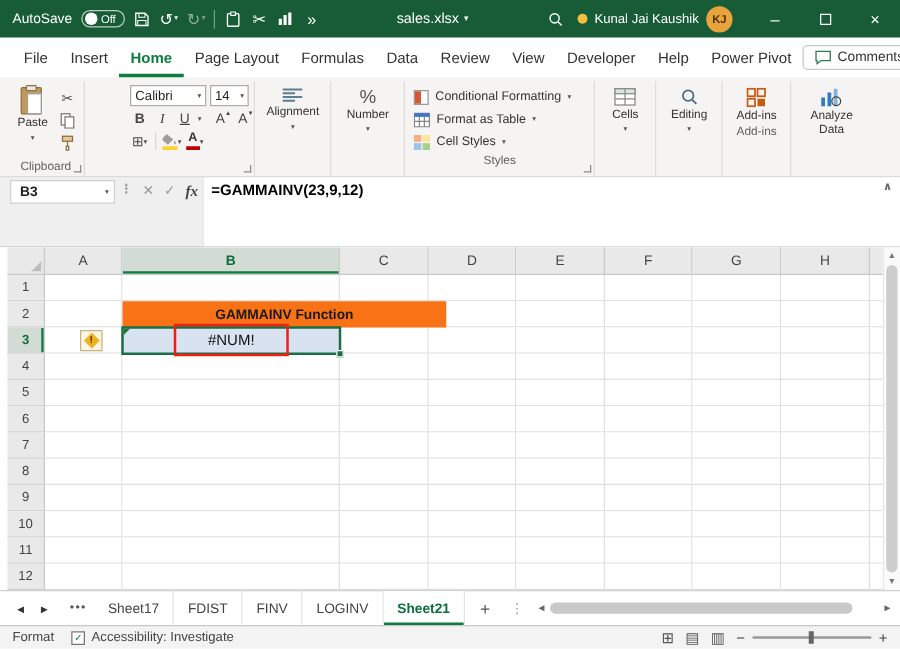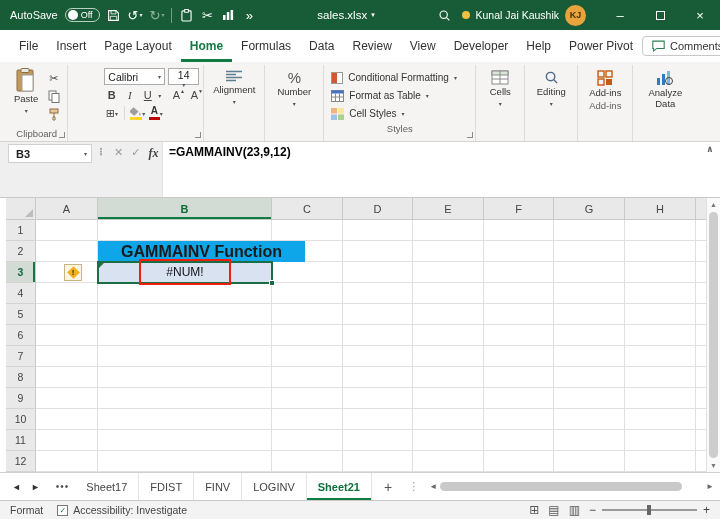--- a/index.html
+++ b/index.html
@@ -109,22 +109,22 @@
   .chdr.sel { background:#D2DCD4; color:#0E6B3C; font-weight:bold; box-shadow:inset 0 -2px 0 #107C41; }
   .chdr.sliver { width:10px; border-right:none; }
   .grow { display:flex; height:21px; }
   .rhdr { width:30px; background:#E9E9E9; border-right:1px solid #C9C9C9; border-bottom:1px solid #D4D4D4;
     display:flex; align-items:center; justify-content:center; font-size:10.5px; color:#444; }
   .rhdr.sel { background:#D2DCD4; color:#0E6B3C; font-weight:bold; box-shadow:inset -2px 0 0 #107C41; }
   .cell { border-right:1px solid #E0E0E0; border-bottom:1px solid #E0E0E0; background:#fff; }
   .cell.sliver { width:10px; border-right:none; }
 
   .ov { position:absolute; }
-  .title-cell { left:98px; top:43px; width:207px; height:21px; background:#0ea5e9;
-    display:flex; align-items:center; justify-content:center; font-size:16px; font-weight:bold; color:#1A1A1A; }
+  .title-cell { left:98px; top:43px; width:259px; height:21px; background:#f97316;
+    display:flex; align-items:center; justify-content:center; font-size:11px; font-weight:bold; color:#1A1A1A; }
   .err-fill { left:98px; top:64px; width:174px; height:21px; background:#D9E2F1; }
   .err-tri { left:99px; top:65px; width:0; height:0; border-top:5px solid #217346; border-right:5px solid transparent; }
   .sel-border { left:97px; top:63px; width:176px; height:23px; border:2px solid #1B6E44; }
   .fill-handle { position:absolute; right:-4px; bottom:-4px; width:6px; height:6px; background:#1B6E44;
     border:1px solid #fff; }
   .red-box { left:139px; top:61px; width:92px; height:26px; border:2px solid #F02011;
     display:flex; align-items:center; justify-content:center; font-size:12px; color:#111; }
   .warn-btn { left:64px; top:66px; width:18px; height:17px; background:#FDF6E3; border:1px solid #C9B37E;
     display:flex; align-items:center; justify-content:center; cursor:default; }
   .warn-diamond { width:9px; height:9px; background:#F2B01E; transform:rotate(45deg);
@@ -224,22 +224,22 @@
       <span class="wc">
           <i class="maxbox"></i>
         </span>
       <span class="wc">×</span>
     </div>
   </div>
 
   <div class="menubar">
     <span class="mitem">File</span>
     <span class="mitem">Insert</span>
+    <span class="mitem active">Home</span>
     <span class="mitem">Page Layout</span>
-    <span class="mitem active">Home</span>
     <span class="mitem">Formulas</span>
     <span class="mitem">Data</span>
     <span class="mitem">Review</span>
     <span class="mitem">View</span>
     <span class="mitem">Developer</span>
     <span class="mitem">Help</span>
     <span class="mitem">Power Pivot</span>
     <div class="mb-right">
       <span class="comments-btn">
         <svg width="13" height="12" viewBox="0 0 16 14">
@@ -284,21 +284,21 @@
       <span class="lnch"></span>
     </div>
 
     <div class="rgroup" style="width:136px;">
       <div class="font-grid">
         <div class="frow">
           <span class="combo" style="width:76px;">
             <span>Calibri</span>
             <i class="mini">▾</i>
           </span>
-          <span class="combo" style="width:38px;flex-direction:column;">
+          <span class="combo" style="width:38px;">
             <span>14</span>
             <i class="mini">▾</i>
           </span>
         </div>
         <div class="frow">
           <span class="smbtn bU">B</span>
           <span class="smbtn iU">I</span>
           <span class="smbtn uU">U</span>
           <i class="mini">▾</i>
           <span class="vdiv"></span>

